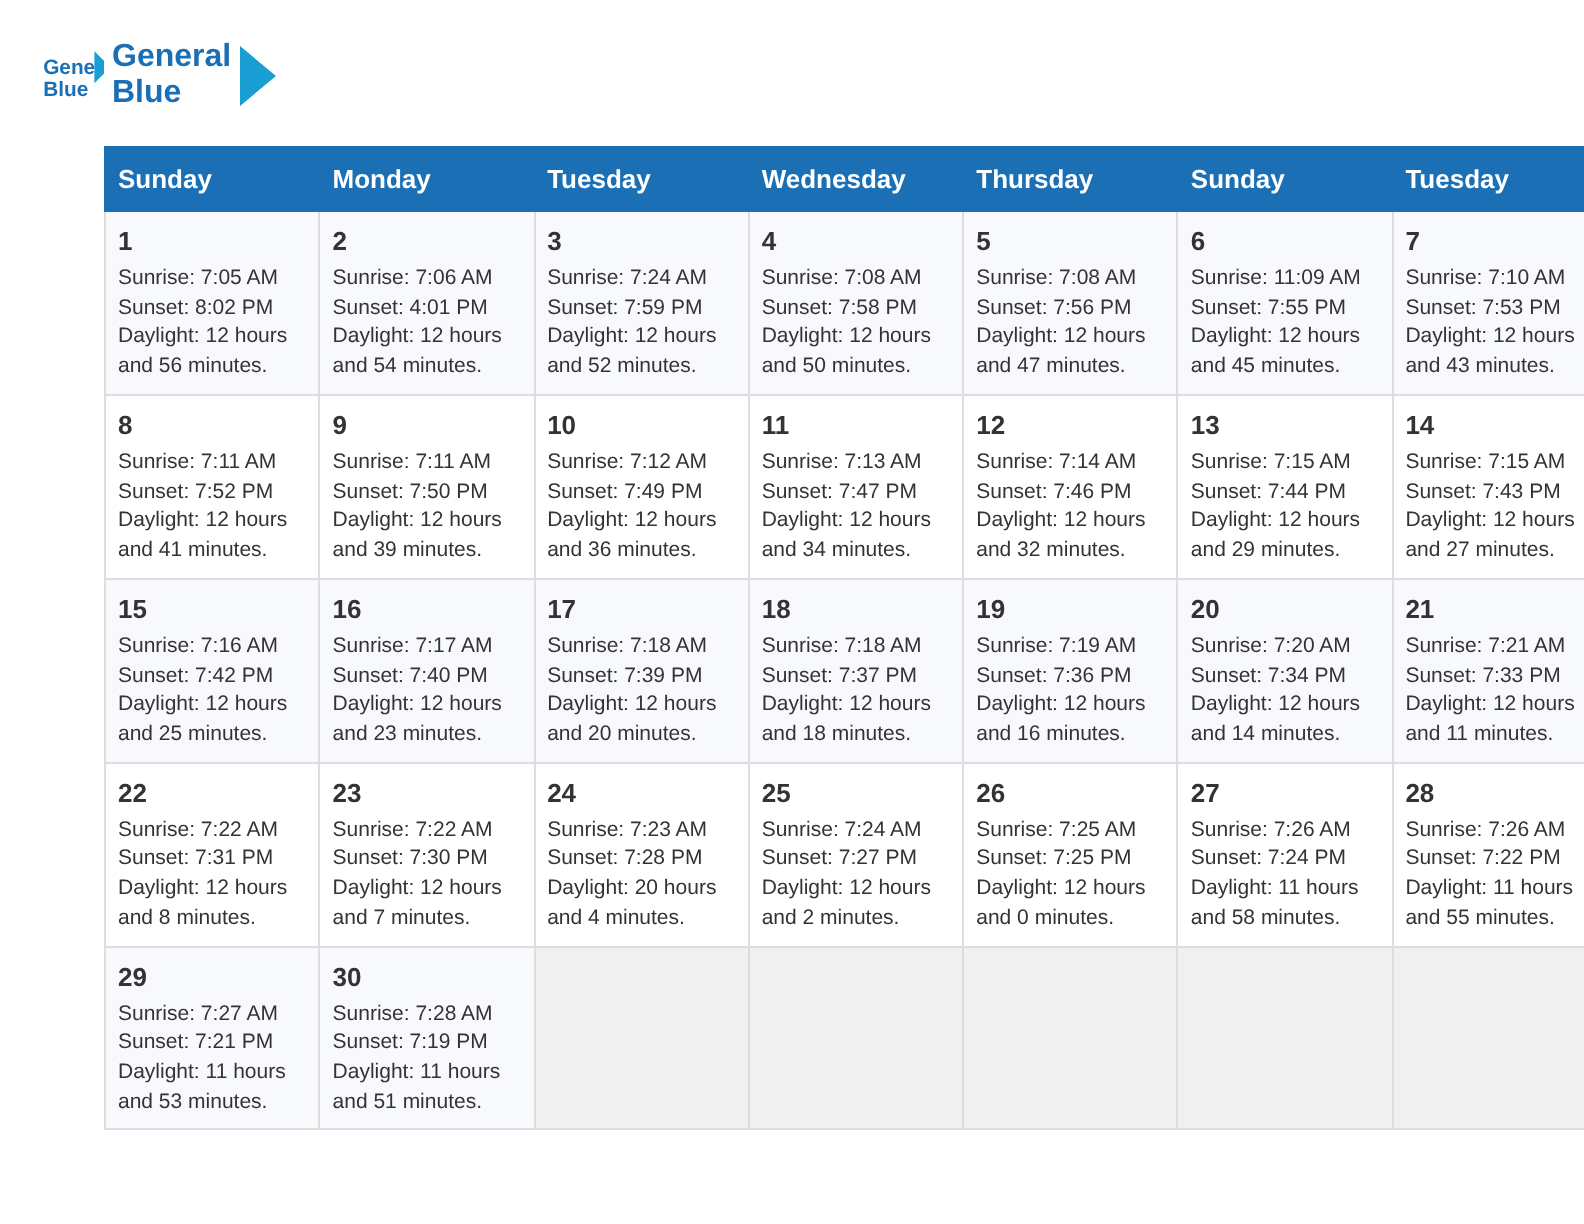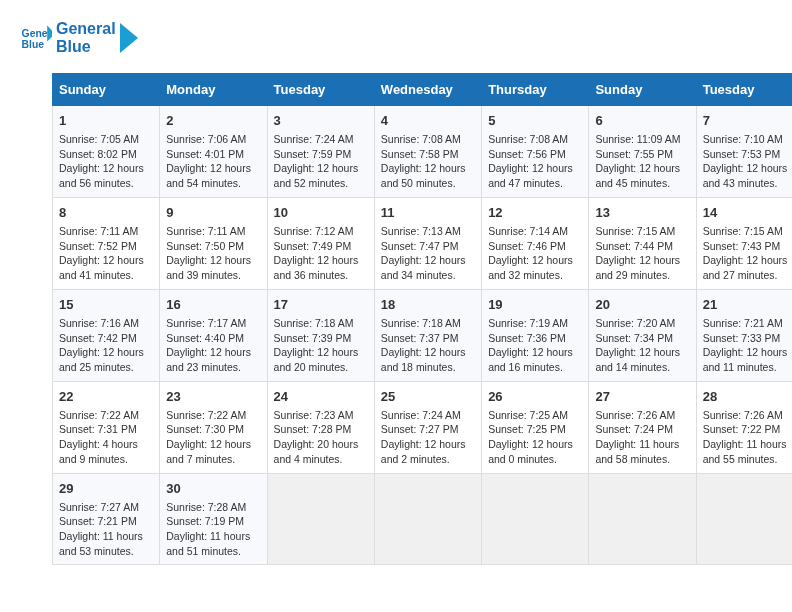--- a/index.html
+++ b/index.html
@@ -133,29 +133,29 @@
         <td><span class="day-num">8</span><span>Sunrise: 7:11 AM</span><br><span>Sunset: 7:52 PM</span><br><span>Daylight: 12 hours and 41 minutes.</span></td>
         <td><span class="day-num">9</span><span>Sunrise: 7:11 AM</span><br><span>Sunset: 7:50 PM</span><br><span>Daylight: 12 hours and 39 minutes.</span></td>
         <td><span class="day-num">10</span><span>Sunrise: 7:12 AM</span><br><span>Sunset: 7:49 PM</span><br><span>Daylight: 12 hours and 36 minutes.</span></td>
         <td><span class="day-num">11</span><span>Sunrise: 7:13 AM</span><br><span>Sunset: 7:47 PM</span><br><span>Daylight: 12 hours and 34 minutes.</span></td>
         <td><span class="day-num">12</span><span>Sunrise: 7:14 AM</span><br><span>Sunset: 7:46 PM</span><br><span>Daylight: 12 hours and 32 minutes.</span></td>
         <td><span class="day-num">13</span><span>Sunrise: 7:15 AM</span><br><span>Sunset: 7:44 PM</span><br><span>Daylight: 12 hours and 29 minutes.</span></td>
         <td><span class="day-num">14</span><span>Sunrise: 7:15 AM</span><br><span>Sunset: 7:43 PM</span><br><span>Daylight: 12 hours and 27 minutes.</span></td>
       </tr>
       <tr>
         <td><span class="day-num">15</span><span>Sunrise: 7:16 AM</span><br><span>Sunset: 7:42 PM</span><br><span>Daylight: 12 hours and 25 minutes.</span></td>
-        <td><span class="day-num">16</span><span>Sunrise: 7:17 AM</span><br><span>Sunset: 4:40 PM</span><br><span>Daylight: 12 hours and 23 minutes.</span></td>
+        <td><span class="day-num">16</span><span>Sunrise: 7:17 AM</span><br><span>Sunset: 7:40 PM</span><br><span>Daylight: 12 hours and 23 minutes.</span></td>
         <td><span class="day-num">17</span><span>Sunrise: 7:18 AM</span><br><span>Sunset: 7:39 PM</span><br><span>Daylight: 12 hours and 20 minutes.</span></td>
         <td><span class="day-num">18</span><span>Sunrise: 7:18 AM</span><br><span>Sunset: 7:37 PM</span><br><span>Daylight: 12 hours and 18 minutes.</span></td>
         <td><span class="day-num">19</span><span>Sunrise: 7:19 AM</span><br><span>Sunset: 7:36 PM</span><br><span>Daylight: 12 hours and 16 minutes.</span></td>
         <td><span class="day-num">20</span><span>Sunrise: 7:20 AM</span><br><span>Sunset: 7:34 PM</span><br><span>Daylight: 12 hours and 14 minutes.</span></td>
         <td><span class="day-num">21</span><span>Sunrise: 7:21 AM</span><br><span>Sunset: 7:33 PM</span><br><span>Daylight: 12 hours and 11 minutes.</span></td>
       </tr>
       <tr>
-        <td><span class="day-num">22</span><span>Sunrise: 7:22 AM</span><br><span>Sunset: 7:31 PM</span><br><span>Daylight: 4 hours and 9 minutes.</span></td>
+        <td><span class="day-num">22</span><span>Sunrise: 7:22 AM</span><br><span>Sunset: 7:31 PM</span><br><span>Daylight: 12 hours and 8 minutes.</span></td>
         <td><span class="day-num">23</span><span>Sunrise: 7:22 AM</span><br><span>Sunset: 7:30 PM</span><br><span>Daylight: 12 hours and 7 minutes.</span></td>
         <td><span class="day-num">24</span><span>Sunrise: 7:23 AM</span><br><span>Sunset: 7:28 PM</span><br><span>Daylight: 20 hours and 4 minutes.</span></td>
         <td><span class="day-num">25</span><span>Sunrise: 7:24 AM</span><br><span>Sunset: 7:27 PM</span><br><span>Daylight: 12 hours and 2 minutes.</span></td>
         <td><span class="day-num">26</span><span>Sunrise: 7:25 AM</span><br><span>Sunset: 7:25 PM</span><br><span>Daylight: 12 hours and 0 minutes.</span></td>
         <td><span class="day-num">27</span><span>Sunrise: 7:26 AM</span><br><span>Sunset: 7:24 PM</span><br><span>Daylight: 11 hours and 58 minutes.</span></td>
         <td><span class="day-num">28</span><span>Sunrise: 7:26 AM</span><br><span>Sunset: 7:22 PM</span><br><span>Daylight: 11 hours and 55 minutes.</span></td>
       </tr>
       <tr>
         <td><span class="day-num">29</span><span>Sunrise: 7:27 AM</span><br><span>Sunset: 7:21 PM</span><br><span>Daylight: 11 hours and 53 minutes.</span></td>
         <td><span class="day-num">30</span><span>Sunrise: 7:28 AM</span><br><span>Sunset: 7:19 PM</span><br><span>Daylight: 11 hours and 51 minutes.</span></td>

